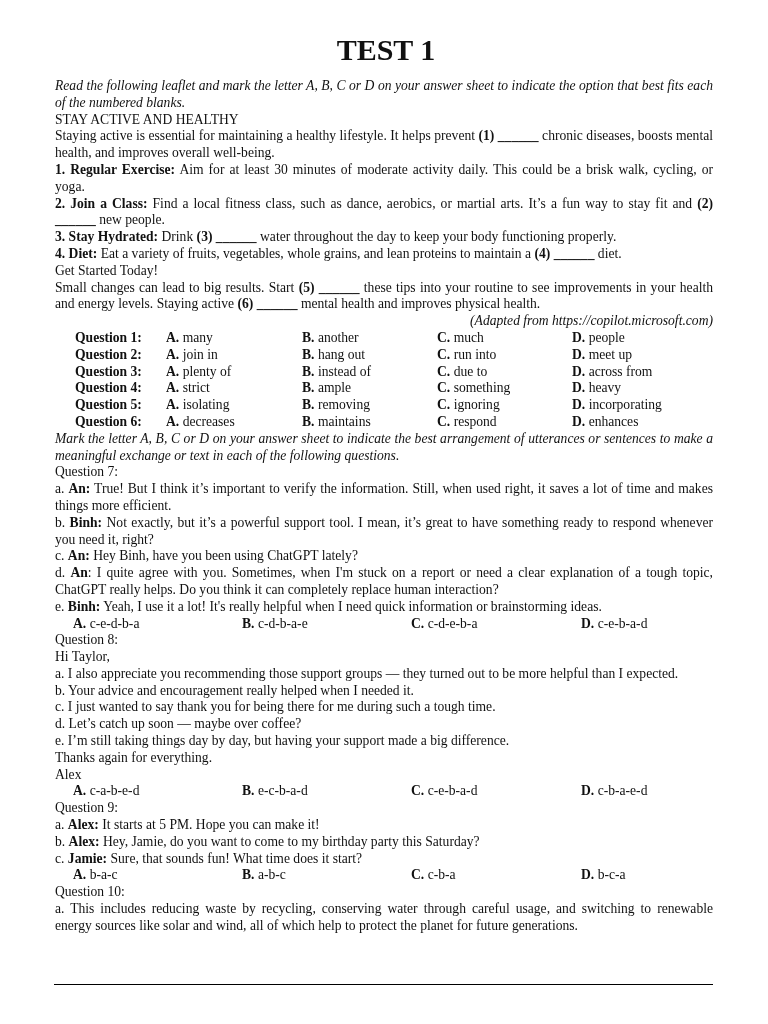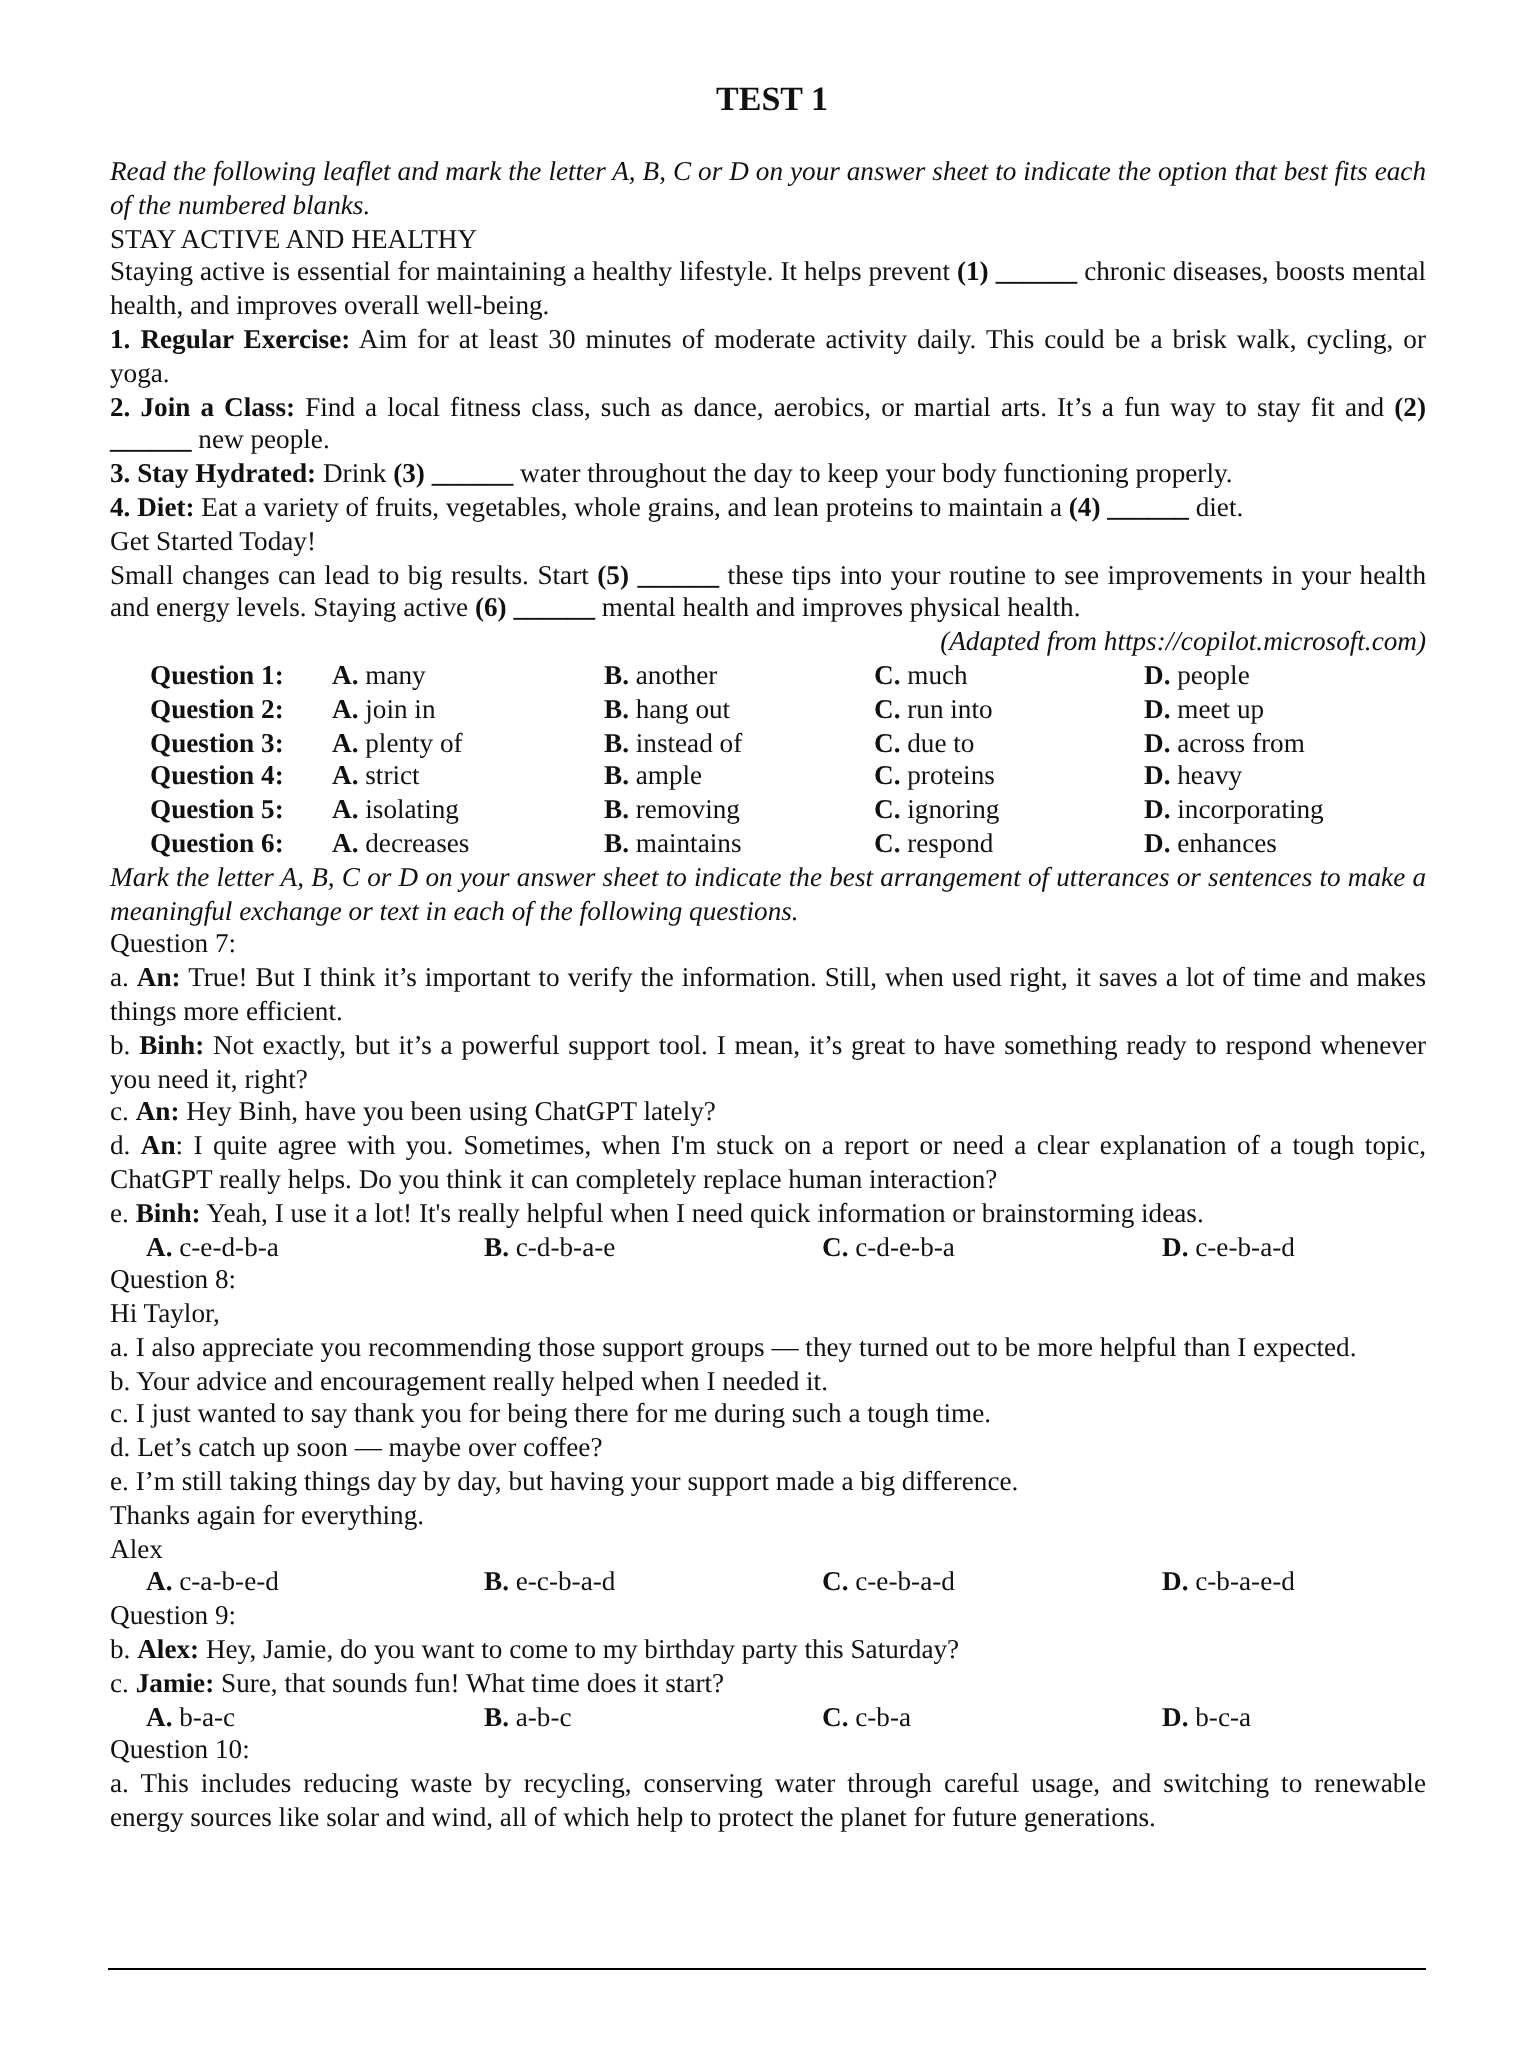--- a/index.html
+++ b/index.html
@@ -1,19 +1,19 @@
 <!DOCTYPE html>
 <html><head>
 <meta charset="utf-8">
 <style>
   html, body { margin: 0; padding: 0; background: #ffffff; }
   body { width: 768px; height: 1024px; position: relative; overflow: hidden;
          font-family: "Liberation Serif", "DejaVu Serif", serif; color: #111; font-size: 13.6px; line-height: 16.8px; }
   .page { position: absolute; left: 55px; top: 0; width: 658px; }
-  .title { text-align: center; font-weight: bold; font-size: 17px; line-height: 28px; margin-top: 36px; margin-bottom: 14px; padding-left: 4px; }
+  .title { text-align: center; font-weight: bold; font-size: 30px; line-height: 28px; margin-top: 36px; margin-bottom: 14px; padding-left: 4px; }
   .instr { font-weight: normal; font-style: italic; text-align: justify; }
   .leaflet-title { text-align: left; font-weight: normal; }
   .just { text-align: justify; }
   .b { font-weight: bold; }
   .right { text-align: right; font-style: italic; }
   .qgrid { display: grid; grid-template-columns: 91px 136px 135px 135px 1fr; margin-left: 20px; }
   .qgrid .q { font-weight: bold; }
   .opts { display: grid; grid-template-columns: 18px 169px 169px 170px 1fr; }
   .qhead { font-weight: normal; }
   .footer-line { position: absolute; left: 54px; width: 659px; top: 984px; height: 1px; background: #000; }
@@ -66,21 +66,21 @@
     <span class="q">Question 3:</span>
     <span><b>A.</b> <span>plenty of</span></span>
     <span><b>B.</b> <span>instead of</span></span>
     <span><b>C.</b> <span>due to</span></span>
     <span><b>D.</b> <span>across from</span></span>
   </div>
   <div class="qgrid">
     <span class="q">Question 4:</span>
     <span><b>A.</b> <span>strict</span></span>
     <span><b>B.</b> <span>ample</span></span>
-    <span><b>C.</b> <span>proteins</span></span>
+    <span><b>C.</b> <span>something</span></span>
     <span><b>D.</b> <span>heavy</span></span>
   </div>
   <div class="qgrid">
     <span class="q">Question 5:</span>
     <span><b>A.</b> <span>isolating</span></span>
     <span><b>B.</b> <span>removing</span></span>
     <span><b>C.</b> <span>ignoring</span></span>
     <span><b>D.</b> <span>incorporating</span></span>
   </div>
   <div class="qgrid">
@@ -118,20 +118,21 @@
   <div>Alex</div>
   <div class="opts">
     <span></span>
     <span><b>A.</b> <span>c-a-b-e-d</span></span>
     <span><b>B.</b> <span>e-c-b-a-d</span></span>
     <span><b>C.</b> <span>c-e-b-a-d</span></span>
     <span><b>D.</b> <span>c-b-a-e-d</span></span>
   </div>
 
   <div class="qhead">Question 9:</div>
+  <div><span>a. </span><b>Alex:</b><span> It starts at 5 PM. Hope you can make it!</span></div>
   <div><span>b. </span><b>Alex:</b><span> Hey, Jamie, do you want to come to my birthday party this Saturday?</span></div>
   <div><span>c. </span><b>Jamie:</b><span> Sure, that sounds fun! What time does it start?</span></div>
   <div class="opts">
     <span></span>
     <span><b>A.</b> <span>b-a-c</span></span>
     <span><b>B.</b> <span>a-b-c</span></span>
     <span><b>C.</b> <span>c-b-a</span></span>
     <span><b>D.</b> <span>b-c-a</span></span>
   </div>
 

